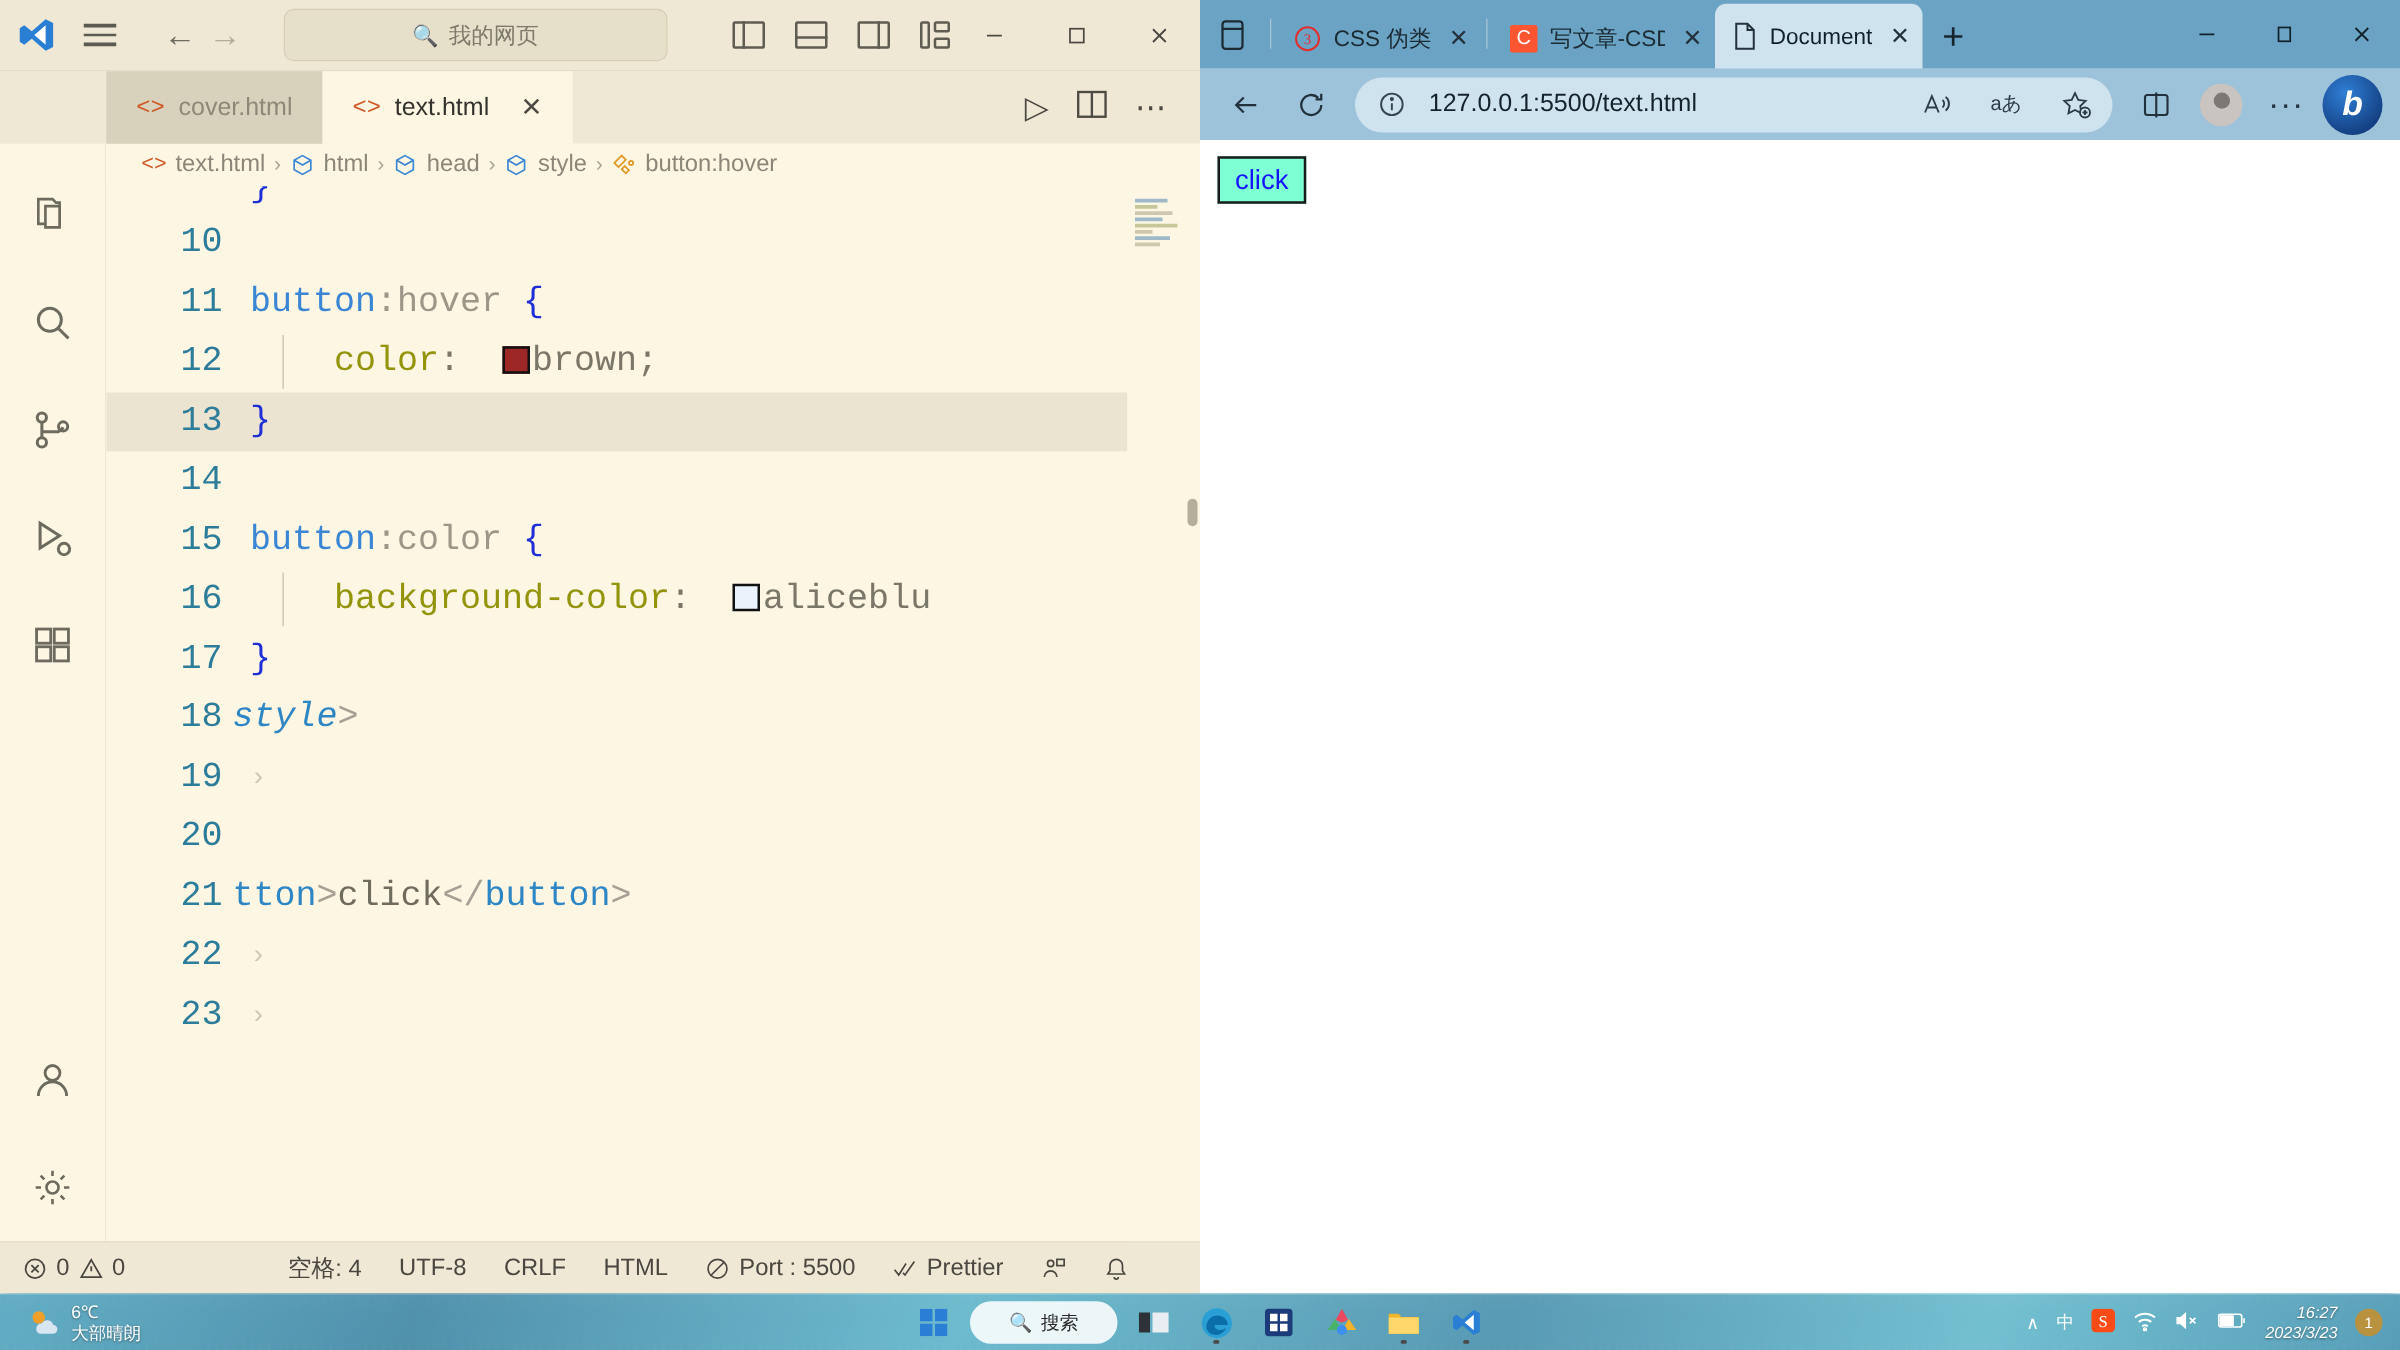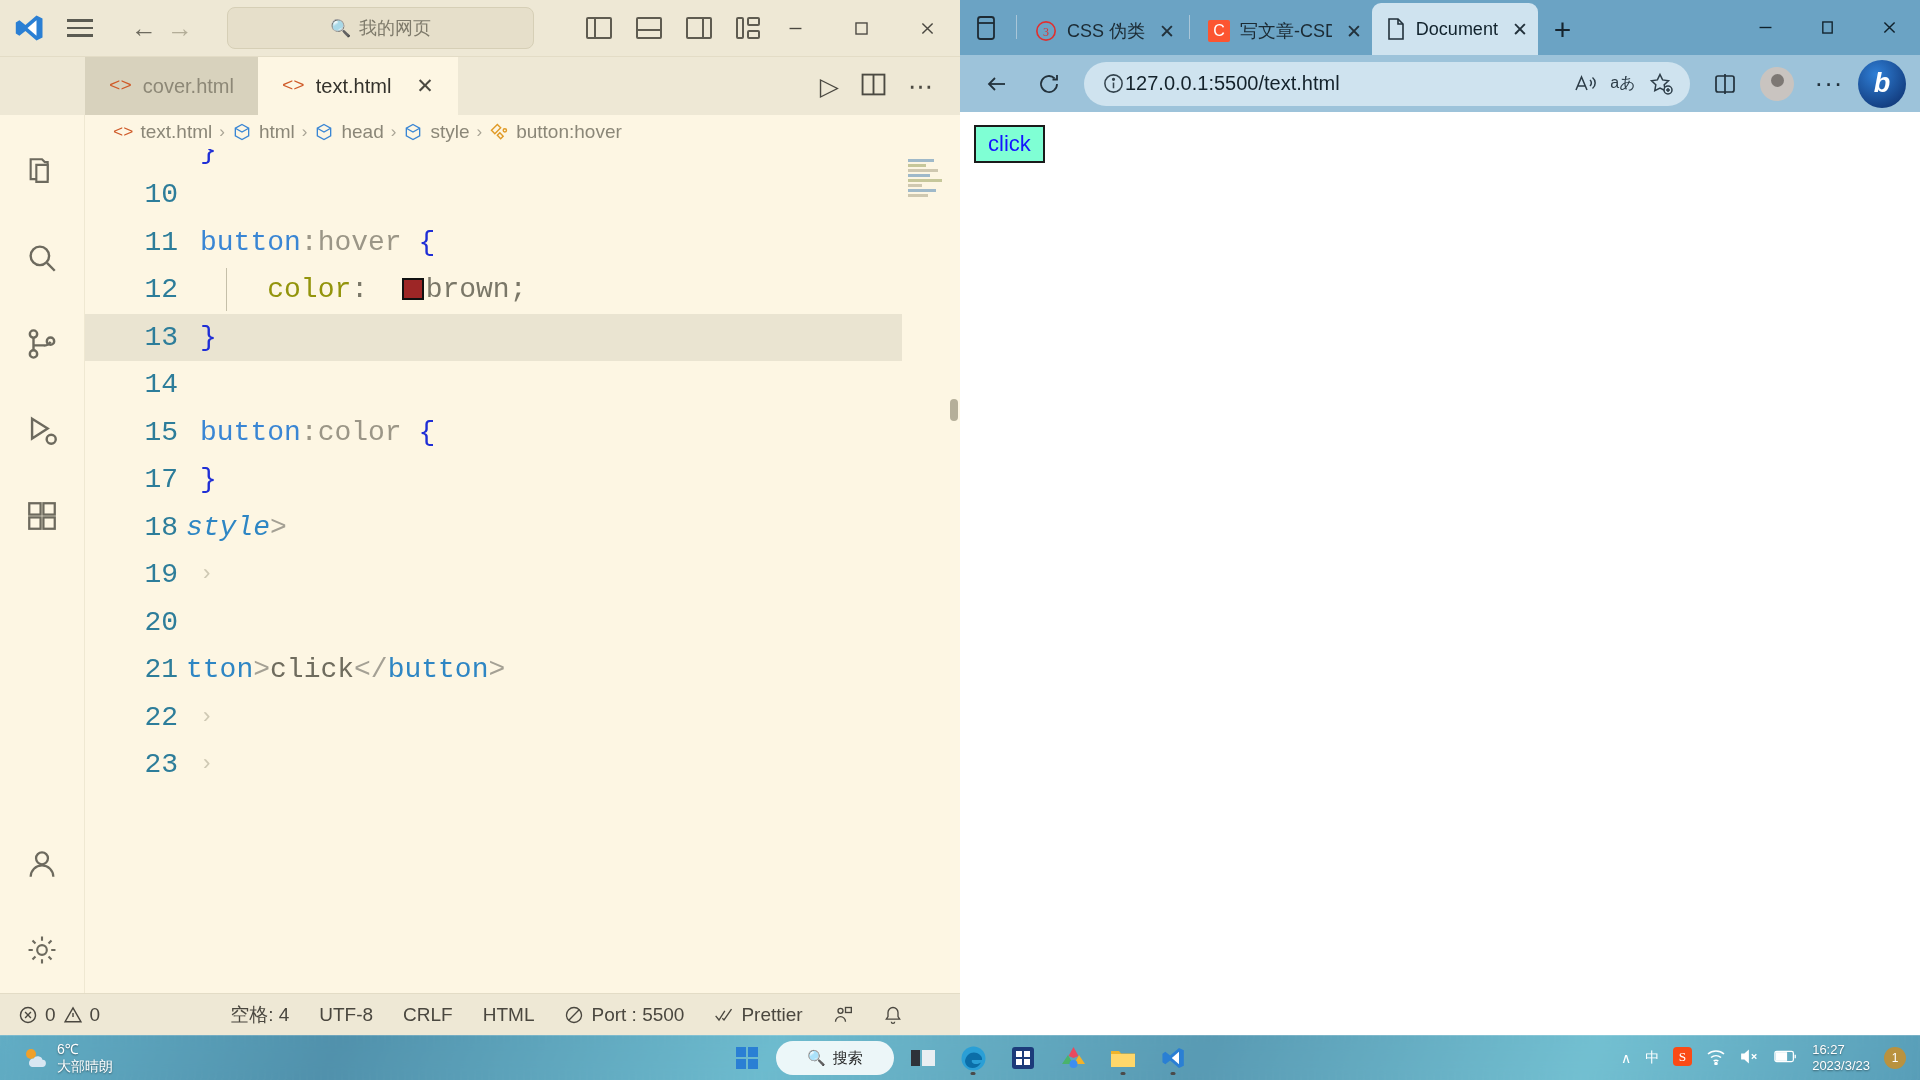--- a/index.html
+++ b/index.html
@@ -151,21 +151,21 @@
   .eg-newtab { font-size:30px; color:#16242e; padding:0 16px 10px 16px; cursor:pointer; line-height:1;}
   .eg-wincontrols { margin-left:auto; display:flex; }
   .eg-wc { width:62px; height:55px; display:flex; align-items:center; justify-content:center; color:#10212b; }
   .eg-wc svg { width:17px; height:17px; }
 
   .eg-navbar { height:57px; background:#9dc3da; display:flex; align-items:center; gap:6px; padding:0 14px; flex-shrink:0; }
   .eg-nbtn { width:46px; height:46px; border-radius:50%; display:flex; align-items:center; justify-content:center; color:#22313b; cursor:pointer; }
   .eg-nbtn svg { width:24px; height:24px; }
   .eg-omnibox {
     flex:1; height:44px; background:#cfe3ef; border-radius:22px;
-    display:flex; align-items:center; gap:0; padding:0 10px 0 18px; margin:0 6px; cursor:text;
+    display:flex; align-items:center; gap:18px; padding:0 10px 0 18px; margin:0 6px; cursor:text;
   }
   .eg-url { flex:1; font-size:20px; color:#14222b; }
   .eg-oicon { width:38px; height:38px; display:flex; align-items:center; justify-content:center; color:#2c3c47; }
   .eg-avatar { width:34px; height:34px; border-radius:50%; background:#c9c4c0; display:flex; align-items:center; justify-content:center; }
   .eg-avatar i { display:block; width:13px; height:13px; border-radius:50%; background:#7d7874; margin-top:-6px; }
   .eg-bing { width:48px; height:48px; border-radius:50%; background:radial-gradient(circle at 38% 30%, #2f7fd6, #0b2a66); display:flex; align-items:center; justify-content:center; color:#fff; font-size:27px; font-weight:bold; font-style:italic; }
 
   .eg-content { flex:1; background:#fff; padding:13px 0 0 14px; }
   .pagebtn {
     background:#7fffd4; color:#1414ff; border:2px solid #1a1a1a;
@@ -185,21 +185,21 @@
   .tb-wtxt { line-height:1.25; text-shadow:0 1px 2px rgba(0,0,0,.45); }
   .tb-center { position:absolute; left:50%; transform:translateX(-50%); display:flex; align-items:center; gap:8px; }
   .tb-icon { width:42px; height:38px; display:flex; align-items:center; justify-content:center; cursor:pointer; position:relative; }
   .tb-search {
     height:34px; min-width:118px; border-radius:17px; background:rgba(255,255,255,.88);
     display:flex; align-items:center; justify-content:center; gap:7px;
     font-size:15px; color:#2a2a2a; padding:0 16px; cursor:text;
   }
   .tb-run { position:absolute; bottom:2px; left:50%; transform:translateX(-50%); width:5px; height:3px; border-radius:2px; background:#4a4a4a; }
   .tb-tray { margin-left:auto; display:flex; align-items:center; gap:14px; padding-right:14px; color:#fff; font-size:14px; }
-  .tb-clock { line-height:1.2; font-size:13px; text-shadow:0 1px 2px rgba(0,0,0,.45); }
+  .tb-clock { text-align:right; line-height:1.2; font-size:13px; text-shadow:0 1px 2px rgba(0,0,0,.45);font-style:italic; }
   .tb-badge { width:22px; height:22px; border-radius:50%; background:#b9923f; color:#fff; font-size:12px; display:flex; align-items:center; justify-content:center; }
 </style>
 </head>
 <body>
 
 <div id="desktop"></div>
 
 <div id="vscode">
 
   <div class="vs-titlebar">
@@ -401,20 +401,24 @@
           <div class="coderow">
             <div class="lnum">14</div>
             <div class="ltext"></div>
           </div>
 
           <div class="coderow">
             <div class="lnum">15</div>
             <div class="ltext"><span class="tok-sel">button</span><span class="tok-pseu">:color</span> <span class="tok-brace">{</span></div>
           </div>
 
+          <div class="coderow">
+            <div class="lnum">16</div>
+            <div class="ltext"><span class="ind"></span>    <span class="tok-prop">background-color</span><span class="tok-val">:</span>  <span class="swatch" style="background:#eaf3fb"></span><span class="tok-val">aliceblu</span></div>
+          </div>
 
           <div class="coderow">
             <div class="lnum">17</div>
             <div class="ltext tok-brace">}</div>
           </div>
 
           <div class="coderow">
             <div class="lnum">18</div>
             <div class="ltext" style="margin-left:-14px;font-style:italic;"><span class="tok-tag">style</span><span class="tok-gray">&gt;</span></div>
           </div>

